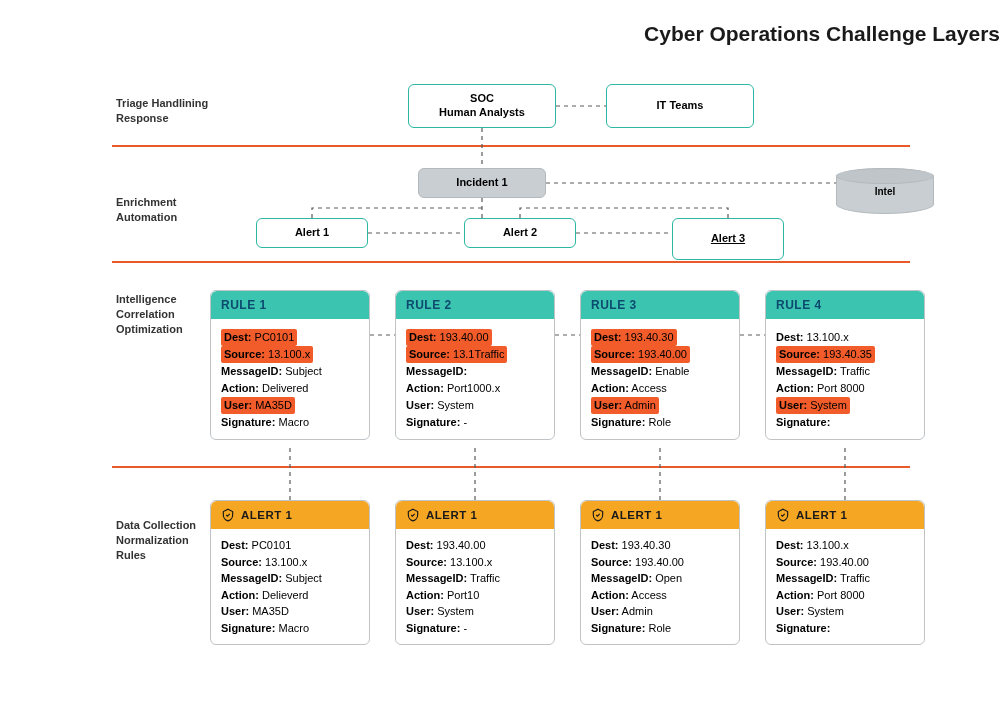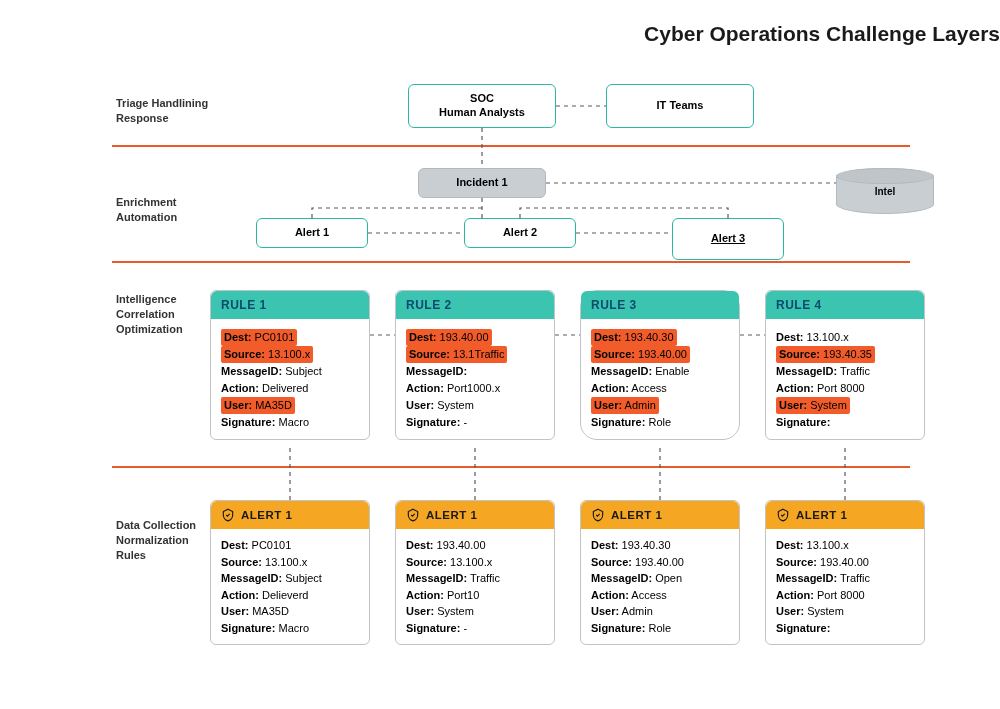--- a/index.html
+++ b/index.html
@@ -150,21 +150,21 @@
     <div class="rule-head">RULE 2</div>
     <div class="rule-body">
       <div class="row"><span class="hlb"><b>Dest:</b> 193.40.00</span></div>
       <div class="row"><span class="hlb"><b>Source:</b> 13.1Traffic</span></div>
       <div class="row"><b>MessageID:</b> </div>
       <div class="row"><b>Action:</b> Port1000.x</div>
       <div class="row"><b>User:</b> System</div>
       <div class="row"><b>Signature:</b> -</div>
     </div>
     </div>
-    <div class="rule-card" style="top: 290px; left: 580px; width: 160px; border-radius: 17px;">
+    <div class="rule-card" style="top: 290px; left: 580px; width: 160px;">
     <div class="rule-head">RULE 3</div>
     <div class="rule-body">
       <div class="row"><span class="hlb"><b>Dest:</b> 193.40.30</span></div>
       <div class="row"><span class="hlb"><b>Source:</b> 193.40.00</span></div>
       <div class="row"><b>MessageID:</b> Enable</div>
       <div class="row"><b>Action:</b> Access</div>
       <div class="row"><span class="hlb"><b>User:</b> Admin</span></div>
       <div class="row"><b>Signature:</b> Role</div>
     </div>
     </div>

